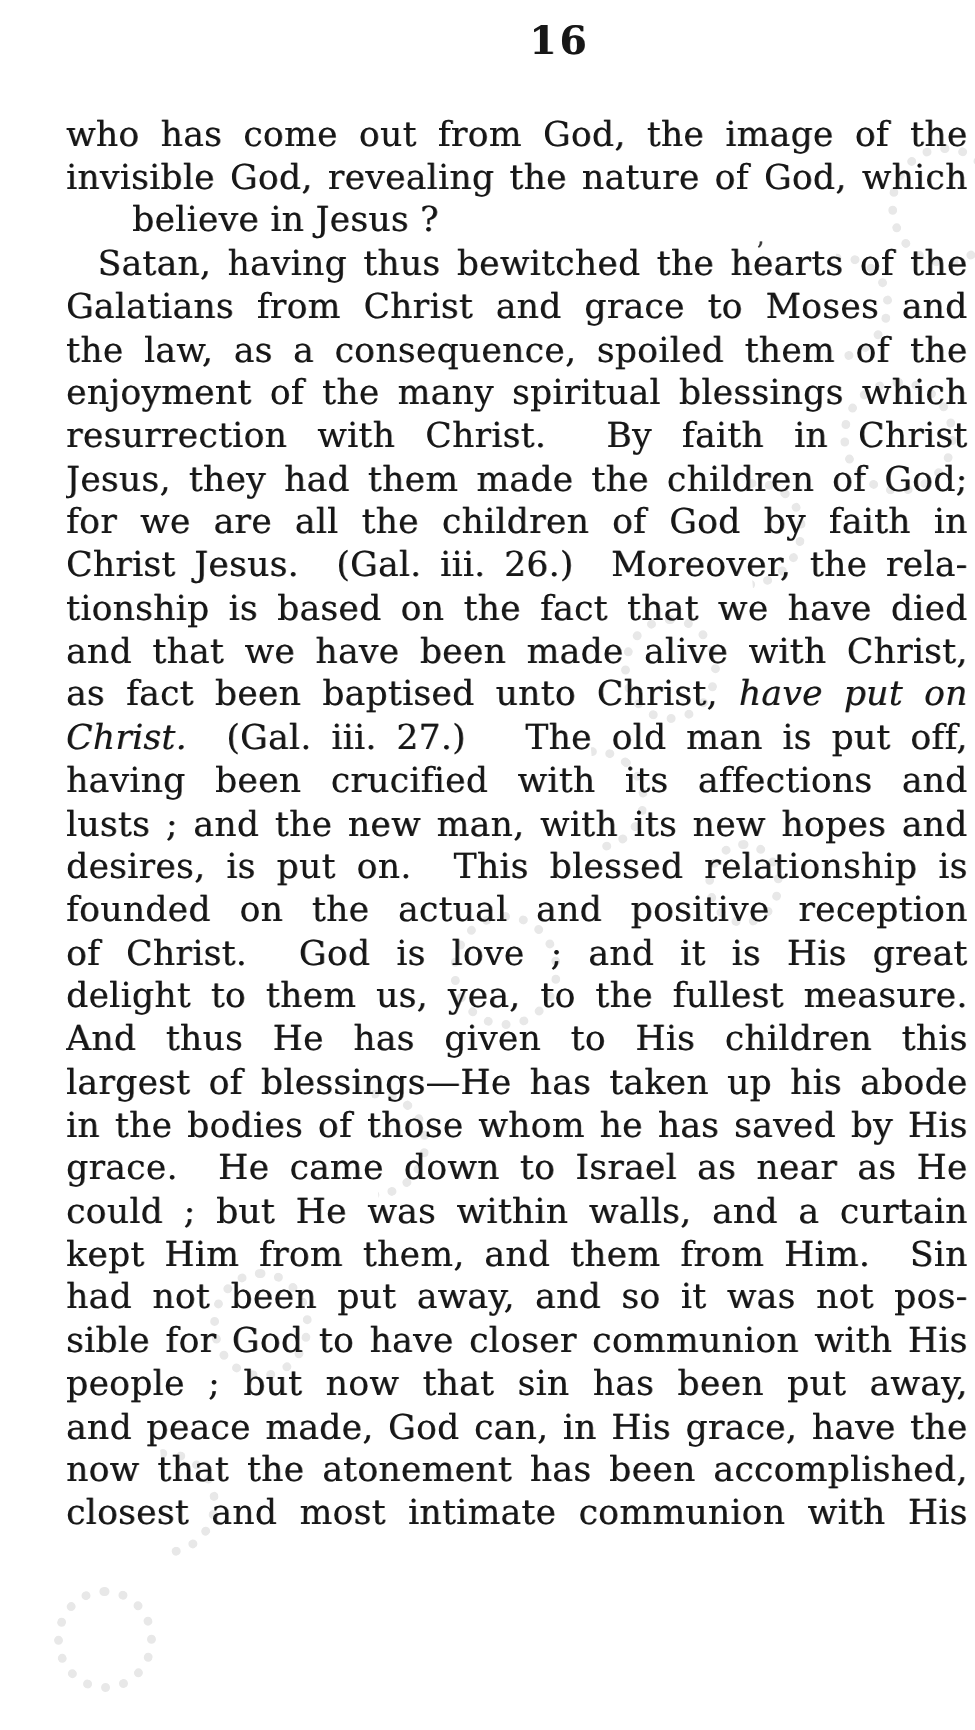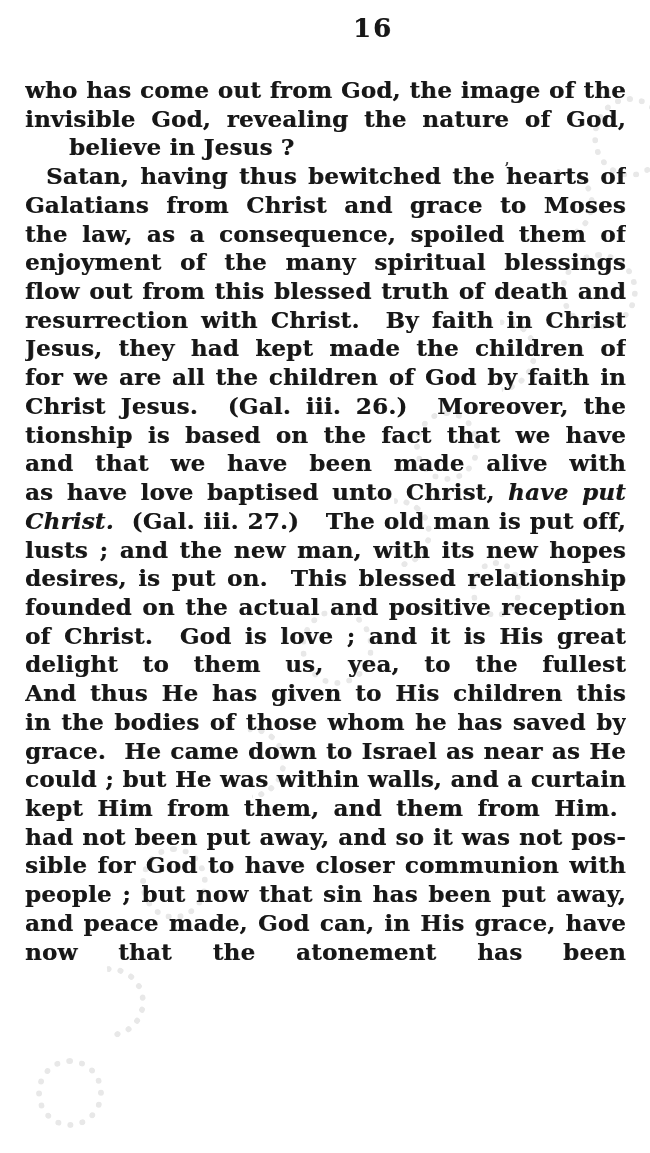--- a/index.html
+++ b/index.html
@@ -35,21 +35,21 @@
   
   .pagenum{
     position:absolute;top:13px;left:0;width:650px;
     text-align:center;
     font-size:26px;font-weight:bold;letter-spacing:2px;
     text-shadow:0.4px 0.2px 0 rgba(23,23,23,0.65);
     padding-left:48px;
   }
   
   .textblock{
-    position:absolute;left:25px;top:76px;width:601px;font-weight:bold;
+    position:absolute;left:44px;top:76px;width:601px;
   }
   .line{
     height:28.72px;line-height:28.72px;
     font-size:23px;
     letter-spacing:0.2px;
     text-align:justify;
     text-align-last:justify;
     -moz-text-align-last:justify;
     overflow:hidden;
     white-space:normal;
@@ -88,41 +88,43 @@
   <div class="pagenum">16</div>
 
   <div class="textblock">
       <div class="line"><span>who has come out from God, the image of the</span></div>
       <div class="line"><span>invisible God, revealing the nature of God, which</span></div>
       <div class="line flush"><span>believe in Jesus ?</span></div>
       <div class="line indent"><span>Satan, having thus bewitched the hearts of the</span></div>
       <div class="line"><span>Galatians from Christ and grace to Moses and</span></div>
       <div class="line"><span>the law, as a consequence, spoiled them of the</span></div>
       <div class="line"><span>enjoyment of the many spiritual blessings which</span></div>
-      <div class="line"><span>flow out from this blessed truth of death and</span></div>
       <div class="line"><span>resurrection with Christ.&nbsp; By faith in Christ</span></div>
-      <div class="line"><span>Jesus, they had kept made the children of God;</span></div>
+      <div class="line"><span>Jesus, they had them made the children of God;</span></div>
       <div class="line"><span>for we are all the children of God by faith in</span></div>
       <div class="line"><span>Christ Jesus.&nbsp; (Gal. iii. 26.)&nbsp; Moreover, the rela-</span></div>
       <div class="line"><span>tionship is based on the fact that we have died</span></div>
       <div class="line"><span>and that we have been made alive with Christ,</span></div>
-      <div class="line"><span>as have love baptised unto Christ, </span><span class="it">have put on</span></div>
+      <div class="line"><span>as fact been baptised unto Christ, </span><span class="it">have put on</span></div>
       <div class="line"><span class="it">Christ.</span><span>&nbsp; (Gal. iii. 27.)&nbsp; &nbsp;The old man is put off,</span></div>
+      <div class="line"><span>having been crucified with its affections and</span></div>
       <div class="line"><span>lusts ; and the new man, with its new hopes and</span></div>
       <div class="line"><span>desires, is put on.&nbsp; This blessed relationship is</span></div>
       <div class="line"><span>founded on the actual and positive reception</span></div>
       <div class="line"><span>of Christ.&nbsp; God is love ; and it is His great</span></div>
       <div class="line"><span>delight to them us, yea, to the fullest measure.</span></div>
       <div class="line"><span>And thus He has given to His children this</span></div>
+      <div class="line"><span>largest of blessings—He has taken up his abode</span></div>
       <div class="line"><span>in the bodies of those whom he has saved by His</span></div>
       <div class="line"><span>grace.&nbsp; He came down to Israel as near as He</span></div>
       <div class="line"><span>could ; but He was within walls, and a curtain</span></div>
       <div class="line"><span>kept Him from them, and them from Him.&nbsp; Sin</span></div>
       <div class="line"><span>had not been put away, and so it was not pos-</span></div>
       <div class="line"><span>sible for God to have closer communion with His</span></div>
       <div class="line"><span>people ; but now that sin has been put away,</span></div>
       <div class="line"><span>and peace made, God can, in His grace, have the</span></div>
       <div class="line"><span>now that the atonement has been accomplished,</span></div>
+      <div class="line"><span>closest and most intimate communion with His</span></div>
     </div>
 
   <div class="artifact">’</div>
 
 </div>
 
 </body></html>

